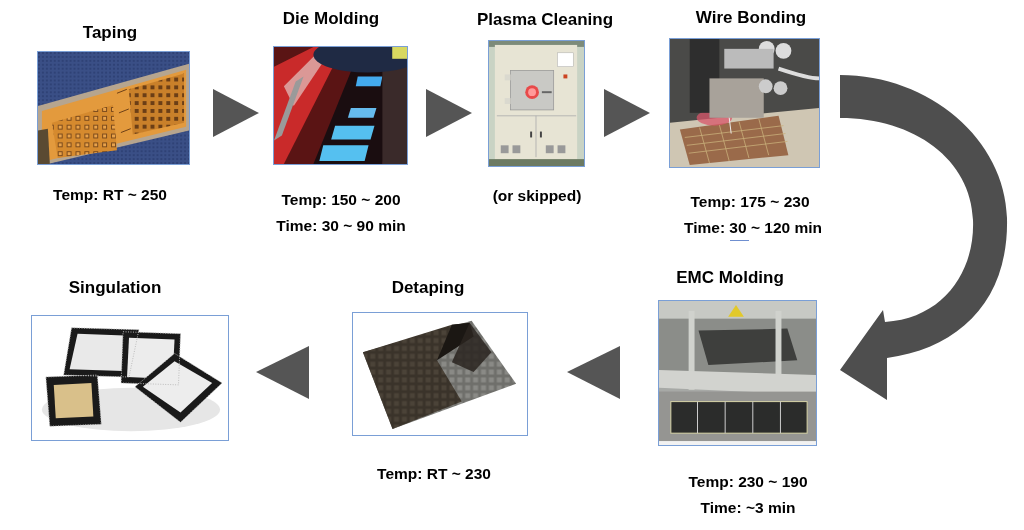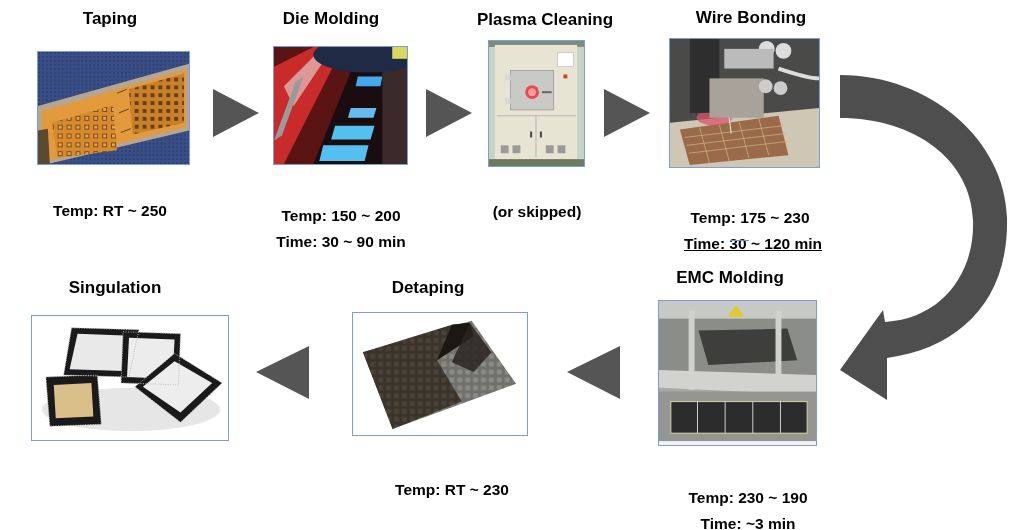--- a/index.html
+++ b/index.html
@@ -1,31 +1,31 @@
 <!DOCTYPE html>
 <html><head>
 <meta charset="utf-8">
 <style>
   html, body { margin:0; padding:0; background:#ffffff; }
   body { width:1024px; height:530px; position:relative; overflow:hidden;
          font-family:"Liberation Sans", sans-serif; color:#000; }
   .title { position:absolute; font-weight:bold; font-size:17px; text-align:center;
            white-space:nowrap; transform:translateX(-50%); line-height:20px; }
   .cap { position:absolute; font-weight:bold; font-size:15.5px; text-align:center;
-         white-space:nowrap; transform:translateX(-50%); line-height:20px;margin-top:16px; }
+         white-space:nowrap; transform:translateX(-50%); line-height:20px; }
   .pic { position:absolute; border:1.5px solid #7a9fd6; box-sizing:border-box; overflow:hidden; background:#fff; }
   .pic svg { width:100%; height:100%; display:block; }
   .arrow { position:absolute; }
   .underline-mark { position:absolute; height:1px; background:#6f8fd0; }
 </style>
 </head>
 <body>
 
 <div>
-  <div class="title" style="left:110px; top:9px;">Taping</div>
+  <div class="title" style="left:110px; top:23px;">Taping</div>
   <div class="pic" style="left:37px; top:51px; width:153px; height:114px;">
     <svg viewBox="0 0 153 114" preserveAspectRatio="none">
       <defs>
         <pattern id="denim" width="4" height="4" patternUnits="userSpaceOnUse">
           <rect width="4" height="4" fill="#3a4f86"></rect>
             <rect width="2" height="2" fill="#2f4276"></rect>
         </pattern>
         <pattern id="padsA" width="9" height="9" patternUnits="userSpaceOnUse">
           <rect width="9" height="9" fill="#d58a2e"></rect>
             <rect x="2" y="2" width="5" height="5" fill="#7a4a1c"></rect>
@@ -135,21 +135,21 @@
       <circle cx="98" cy="10" r="8" fill="#ddd"></circle>
         <circle cx="115" cy="12" r="8" fill="#ddd"></circle>
       <circle cx="97" cy="48" r="7" fill="#ccc"></circle>
         <circle cx="112" cy="50" r="7" fill="#ccc"></circle>
       <rect x="55" y="10" width="50" height="20" fill="#bbb"></rect>
       <path d="M110,30 Q140,40 151,40" stroke="#ddd" stroke-width="4" fill="none"></path>
       <line x1="60" y1="80" x2="62" y2="96" stroke="#eee" stroke-width="1"></line>
     </svg>
   </div>
   <div class="cap" style="left:750px; top:192px;">Temp: 175 ~ 230</div>
-  <div class="cap" style="left:753px; top:218px;text-decoration:underline;">Time: 30 ~ 120 min</div>
+  <div class="cap" style="left:753px; top:218px;">Time: 30 ~ 120 min</div>
   <div class="underline-mark" style="left:730px; top:240px; width:19px;"></div>
 </div>
 
 <svg class="arrow" style="left:835px; top:70px;" width="185" height="340">
   <path d="M5,5
            C95,5 170,70 172,148
            C174,230 125,278 52,288
            L52,330 L5,300 L48,240
            L50,252
            C110,248 140,200 138,150
@@ -200,21 +200,21 @@
             <rect x="1.5" y="1.5" width="5" height="5" fill="#8a8a86"></rect>
         </pattern>
       </defs>
       <rect width="176" height="124" fill="#ffffff"></rect>
       <polygon points="10,40 120,8 165,72 40,118" fill="url(#lightgrid)"></polygon>
       <polygon points="10,40 100,12 118,10 85,48 110,90 40,118" fill="url(#darkgrid)"></polygon>
       <polygon points="100,12 118,10 122,24 85,48" fill="#1b1713"></polygon>
       <polygon points="118,10 140,40 122,60 100,50" fill="#2a2520" opacity="0.85"></polygon>
     </svg>
   </div>
-  <div class="cap" style="left:452px; top:464px;">Temp: RT ~ 230</div>
+  <div class="cap" style="left:434px; top:464px;">Temp: RT ~ 230</div>
 </div>
 
 <svg class="arrow" style="left:255px; top:345px;" width="55" height="55">
   <polygon points="54,1 54,54 1,27" fill="#555555"></polygon>
 </svg>
 
 <div>
   <div class="title" style="left:115px; top:278px;">Singulation</div>
   <div class="pic" style="left:31px; top:315px; width:198px; height:126px;">
     <svg viewBox="0 0 198 126" preserveAspectRatio="none">

